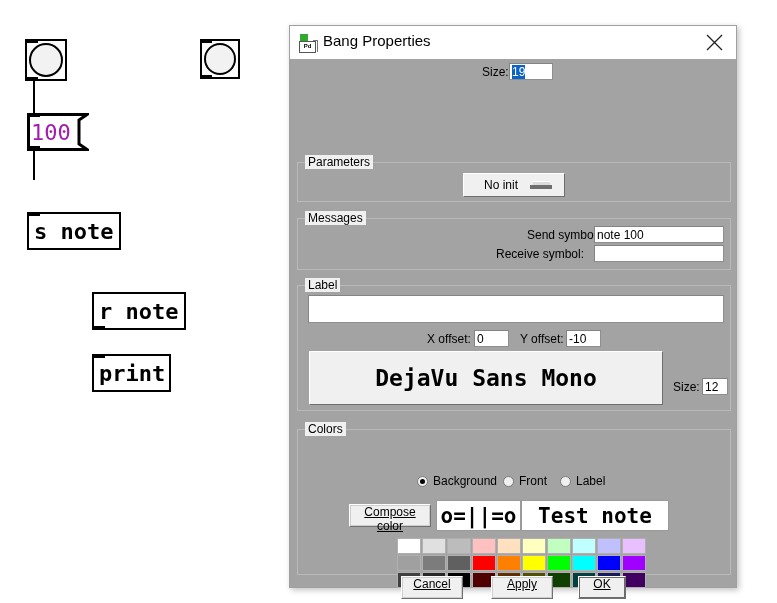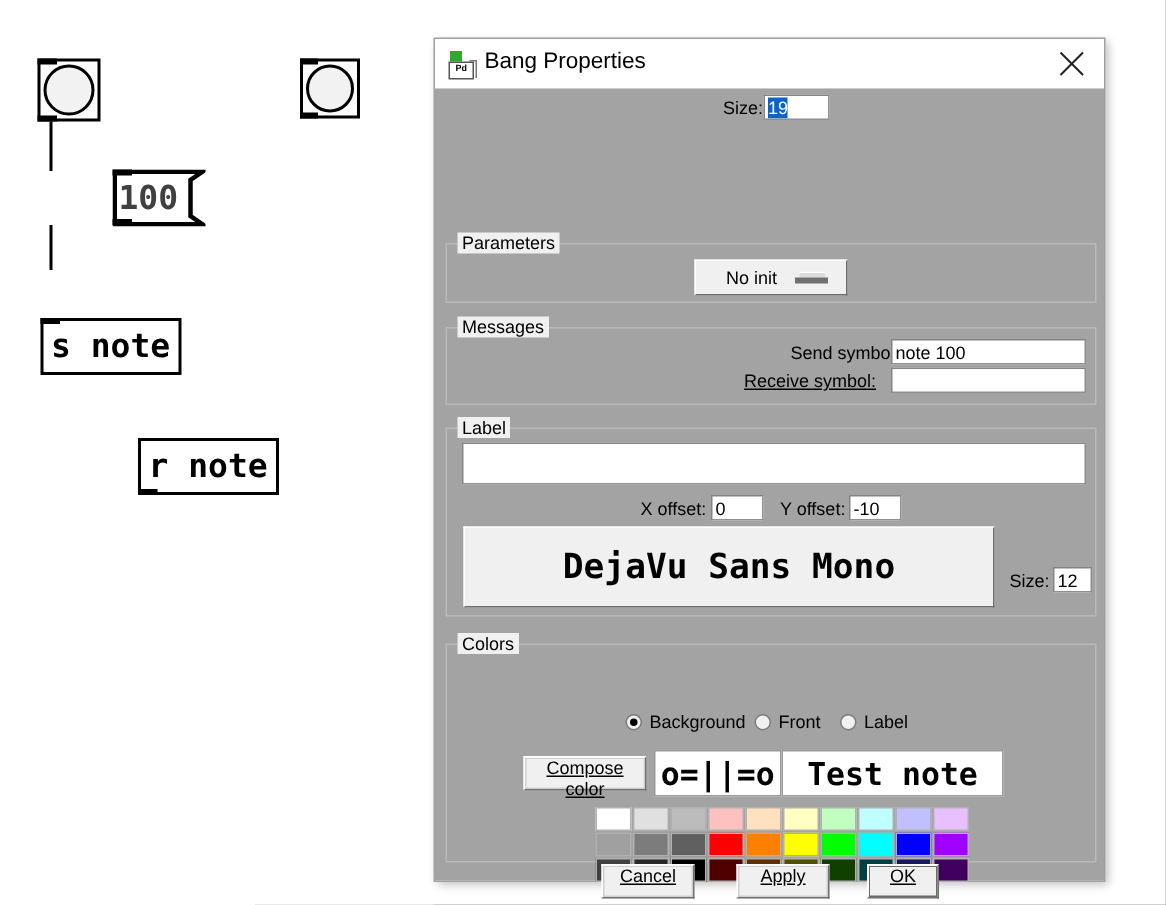--- a/index.html
+++ b/index.html
@@ -15,22 +15,22 @@
   #pd-canvas{position:absolute;left:0;top:0;width:289px;height:603px;background:#fff;}
 
   .pd-bang{position:absolute;box-sizing:border-box;background:#fcfcfc;border:2px solid #000;}
   .pd-bang .circ{position:absolute;left:2px;top:2px;right:2px;bottom:2px;border:2px solid #000;border-radius:50%;background:#f2f2f2;}
   .nub{position:absolute;background:#000;}
 
   .pd-box{position:absolute;box-sizing:border-box;background:#fff;border:2px solid #000;
           font-family:"DejaVu Sans Mono", monospace;font-weight:bold;color:#000;
           display:flex;align-items:center;white-space:pre;margin-top:33px;}
   .pd-msg{position:absolute;box-sizing:border-box;background:#fff;
-          font-family:"DejaVu Sans Mono", monospace;font-weight:bold;color:#404040;
-          display:flex;align-items:center;white-space:pre;margin-left:48px;}
+          font-family:"DejaVu Sans Mono", monospace;font-weight:normal;color:#a21caf;
+          display:flex;align-items:center;white-space:pre;}
   .pd-wire{position:absolute;background:#000;width:2px;}
 
   
   #dialog{
     position:absolute;left:289px;top:25px;width:448px;height:563px;
     background:#f0f0f0;border:1px solid #a0a0a0;
     box-shadow:2px 2px 6px rgba(0,0,0,.25);
     box-sizing:border-box;
   }
   #titlebar{height:33px;background:#ffffff;position:relative;}
@@ -143,20 +143,24 @@
   <div class="pd-box" style="left:27px;top:179px;width:94px;height:38px;font-size:22px;padding-left:5px;">
     <span>s note</span>
     <div class="nub" style="left:-2px;top:-2px;width:13px;height:4px;"></div>
   </div>
 
   <div class="pd-box" style="left:92px;top:259px;width:94px;height:38px;font-size:22px;padding-left:5px;">
     <span>r note</span>
     <div class="nub" style="left:-2px;bottom:-2px;width:13px;height:4px;"></div>
   </div>
 
+  <div class="pd-box" style="left:92px;top:321px;width:79px;height:38px;font-size:22px;padding-left:5px;">
+    <span>print</span>
+    <div class="nub" style="left:-2px;top:-2px;width:13px;height:4px;"></div>
+  </div>
 </div>
 
 <div id="dialog">
 
   <div id="titlebar">
     <div id="title-icon">
       <div class="gsq"></div>
       <div class="pdbx">Pd</div>
       <div class="brk"></div>
     </div>
@@ -184,21 +188,21 @@
             <i class="t"></i>
             <i class="b"></i>
           </span>
       </div>
     </div>
 
     <div class="group" style="left:7px;top:159px;width:434px;height:52px;">
       <span class="group-title">Messages</span>
       <span class="lbl" style="position:absolute;left:229px;top:9px;">Send symbol:</span>
       <div class="inp" style="position:absolute;left:296px;top:7px;width:130px;">note 100</div>
-      <span class="lbl" style="position:absolute;left:198px;top:28px;text-decoration:underline;">Receive symbol:</span>
+      <span class="lbl" style="position:absolute;left:198px;top:28px;">Receive symbol:</span>
       <div class="inp" style="position:absolute;left:296px;top:26px;width:130px;"></div>
     </div>
 
     <div class="group" style="left:7px;top:226px;width:434px;height:126px;">
       <span class="group-title">Label</span>
       <div class="inp" style="position:absolute;left:10px;top:9px;width:416px;height:28px;"></div>
       <span class="lbl" style="position:absolute;left:129px;top:46px;">X offset:</span>
       <div class="inp" style="position:absolute;left:176px;top:44px;width:35px;">0</div>
       <span class="lbl" style="position:absolute;left:222px;top:46px;">Y offset:</span>
       <div class="inp" style="position:absolute;left:268px;top:44px;width:35px;">-10</div>

